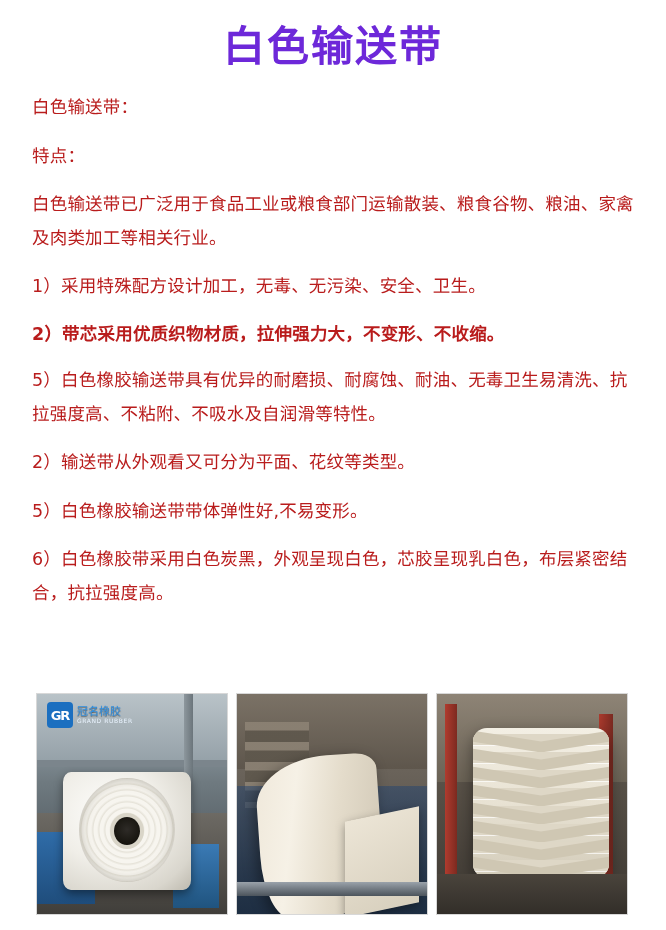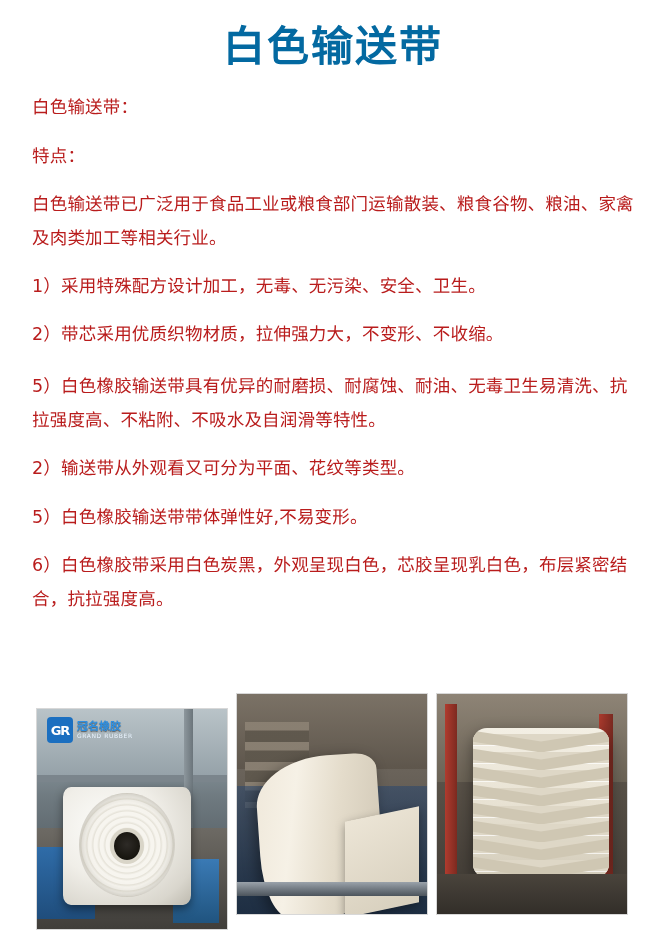--- a/index.html
+++ b/index.html
@@ -18,36 +18,37 @@
     width: 666px;
     height: 930px;
     position: relative;
     box-sizing: border-box;
   }
   .title {
     text-align: center;
     font-size: 42px;
     font-weight: bold;
     letter-spacing: 2px;
-    color: #0369a1;
+    color: #6d28d9;
     margin: 22px 0 18px 0;
     line-height: 1.2;
   }
   .body-text {
     padding: 0 32px;
     font-size: 17.5px;
     line-height: 1.95;
     color: #b91c1c;
   }
   .para {
     margin: 0 0 14px 0;
     letter-spacing: 0.2px;
   }
   .para.tight {
-    margin-bottom: 18px;
+    margin-bottom: 12px;
+    font-weight: bold;
   }
   .gallery {
     position: absolute;
     left: 36px;
     top: 671px;
     width: 594px;
     display: flex;
     gap: 8px;
   }
   .photo {
@@ -55,21 +56,20 @@
     height: 222px;
     position: relative;
     overflow: hidden;
     border: 1px solid #d8d8d8;
     box-sizing: border-box;
   }
 
   
   .p1 {
     background: linear-gradient(180deg, #9aa7ae 0%, #8d9aa2 18%, #6f7a80 40%, #5d676d 60%, #47525a 100%);
-    margin-top: 15px;
   }
   .p1 .floor {
     position: absolute; left: 0; right: 0; bottom: 0; height: 46%;
     background: linear-gradient(180deg, #6d6a64 0%, #55524d 55%, #403e3a 100%);
   }
   .p1 .wall {
     position: absolute; left: 0; right: 0; top: 0; height: 30%;
     background: linear-gradient(180deg, #b9c3c8 0%, #96a2a9 100%);
   }
   .p1 .roll-outer {
@@ -122,21 +122,21 @@
     border-radius: 4px;
     color: #fff;
     font-size: 13px; font-weight: bold;
     display: flex; align-items: center; justify-content: center;
     letter-spacing: -1px;
   }
   .logo-text {
     display: flex; flex-direction: column; line-height: 1.05;
   }
   .logo-cn {
-    font-size: 11px; color: #2f8fe0; font-weight: bold; text-shadow: 0 1px 1px rgba(0,0,0,.5);
+    font-size: 11px; color: #2f8fe0; font-weight: normal; text-shadow: 0 1px 1px rgba(0,0,0,.5);
   }
   .logo-en {
     font-size: 6px; color: #eaf4ff; letter-spacing: .6px;
   }
 
   
   .p2 {
     background: linear-gradient(180deg, #4f4a44 0%, #6a635a 35%, #57514a 70%, #3a3631 100%);
   }
   .p2 .ceiling {

